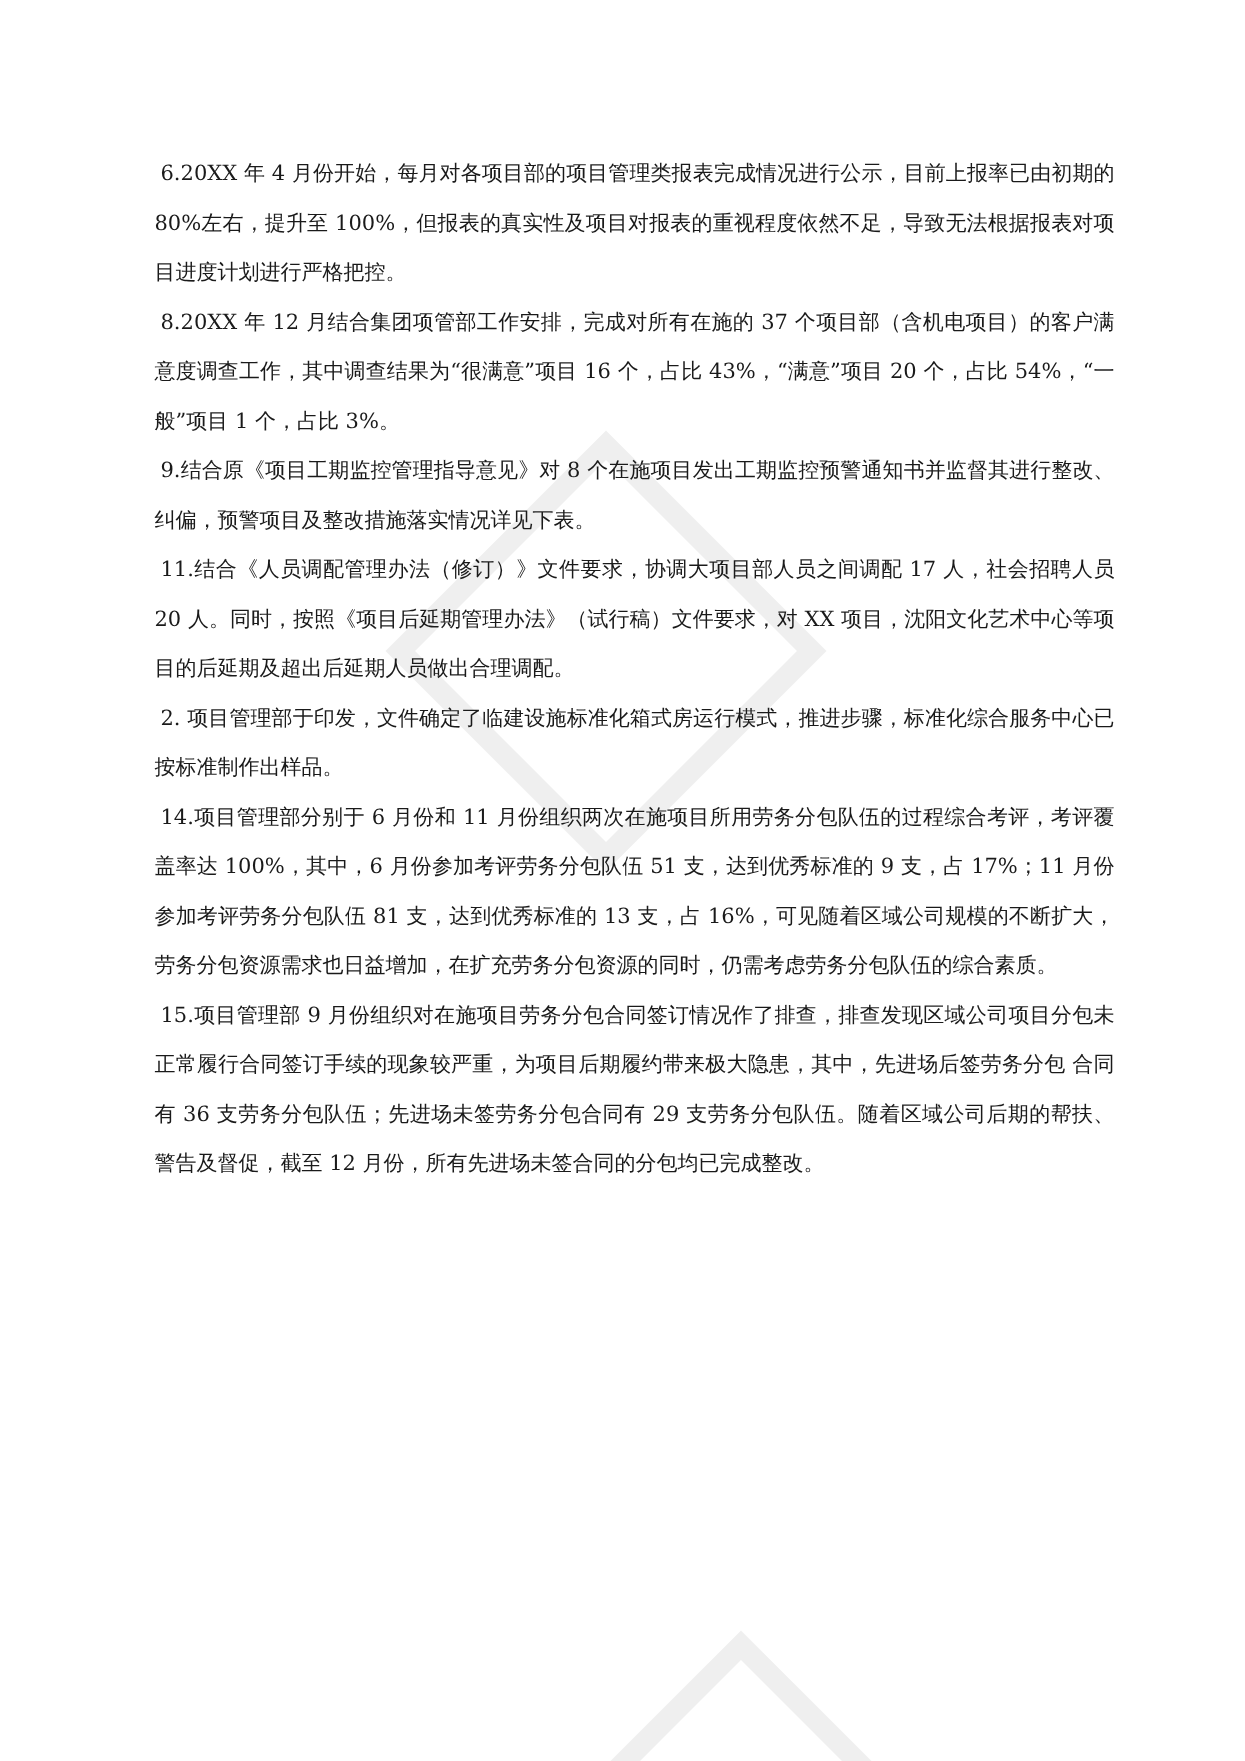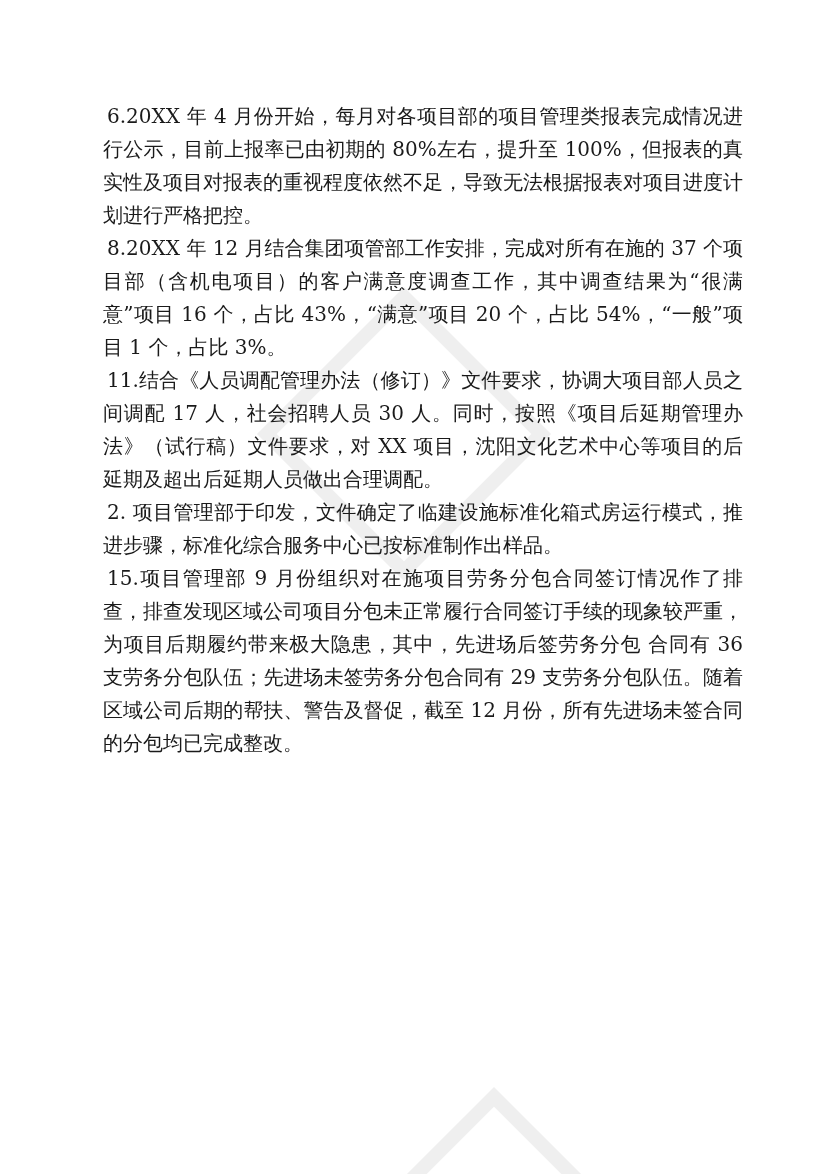--- a/index.html
+++ b/index.html
@@ -15,21 +15,21 @@
       font-family: "DejaVu Serif", "Liberation Serif", serif;
       color: #1a1a1a;
     }
     .page {
       position: absolute;
       left: 103px;
       top: 100px;
       width: 640px;
     }
     .para {
-      font-size: 20px;
+      font-size: 14px;
       line-height: 33px;
       margin: 0;
       text-align: justify;
       text-indent: 4px;
       letter-spacing: 0px;
     }
     .watermark {
       position: absolute;
       pointer-events: none;
       opacity: 0.06;
@@ -49,16 +49,18 @@
 <div class="watermark" style="left:300px; top:330px;">
   <div class="wm-diamond" style="left:0; top:0;"></div>
 </div>
 <div class="watermark" style="left:390px; top:1130px;">
   <div class="wm-diamond" style="left:0; top:0;"></div>
 </div>
 
 <div class="page">
   <p class="para">6.20XX 年 4 月份开始，每月对各项目部的项目管理类报表完成情况进行公示，目前上报率已由初期的 80%左右，提升至 100%，但报表的真实性及项目对报表的重视程度依然不足，导致无法根据报表对项目进度计划进行严格把控。</p>
   <p class="para">8.20XX 年 12 月结合集团项管部工作安排，完成对所有在施的 37 个项目部（含机电项目）的客户满意度调查工作，其中调查结果为“很满意”项目 16 个，占比 43%，“满意”项目 20 个，占比 54%，“一般”项目 1 个，占比 3%。</p>
-  <p class="para">11.结合《人员调配管理办法（修订）》文件要求，协调大项目部人员之间调配 17 人，社会招聘人员 30 人。同时，按照《项目后延期管理办法》（试行稿）文件要求，对 XX 项目，沈阳文化艺术中心等项目的后延期及超出后延期人员做出合理调配。</p>
+  <p class="para">9.结合原《项目工期监控管理指导意见》对 8 个在施项目发出工期监控预警通知书并监督其进行整改、纠偏，预警项目及整改措施落实情况详见下表。</p>
+  <p class="para">11.结合《人员调配管理办法（修订）》文件要求，协调大项目部人员之间调配 17 人，社会招聘人员 20 人。同时，按照《项目后延期管理办法》（试行稿）文件要求，对 XX 项目，沈阳文化艺术中心等项目的后延期及超出后延期人员做出合理调配。</p>
   <p class="para">2. 项目管理部于印发，文件确定了临建设施标准化箱式房运行模式，推进步骤，标准化综合服务中心已按标准制作出样品。</p>
+  <p class="para">14.项目管理部分别于 6 月份和 11 月份组织两次在施项目所用劳务分包队伍的过程综合考评，考评覆盖率达 100%，其中，6 月份参加考评劳务分包队伍 51 支，达到优秀标准的 9 支，占 17%；11 月份参加考评劳务分包队伍 81 支，达到优秀标准的 13 支，占 16%，可见随着区域公司规模的不断扩大，劳务分包资源需求也日益增加，在扩充劳务分包资源的同时，仍需考虑劳务分包队伍的综合素质。</p>
   <p class="para">15.项目管理部 9 月份组织对在施项目劳务分包合同签订情况作了排查，排查发现区域公司项目分包未正常履行合同签订手续的现象较严重，为项目后期履约带来极大隐患，其中，先进场后签劳务分包 合同有 36 支劳务分包队伍；先进场未签劳务分包合同有 29 支劳务分包队伍。随着区域公司后期的帮扶、警告及督促，截至 12 月份，所有先进场未签合同的分包均已完成整改。</p>
 </div>
 
 </body></html>

